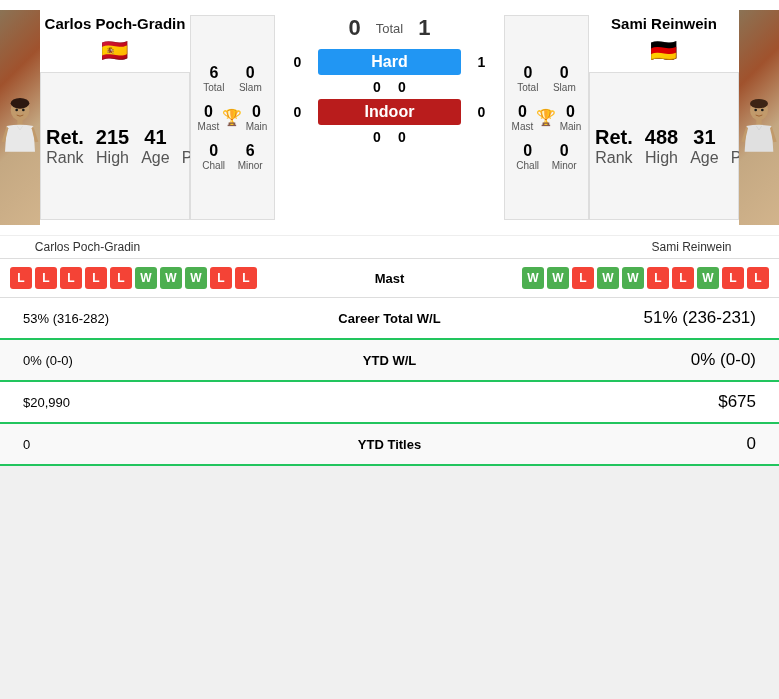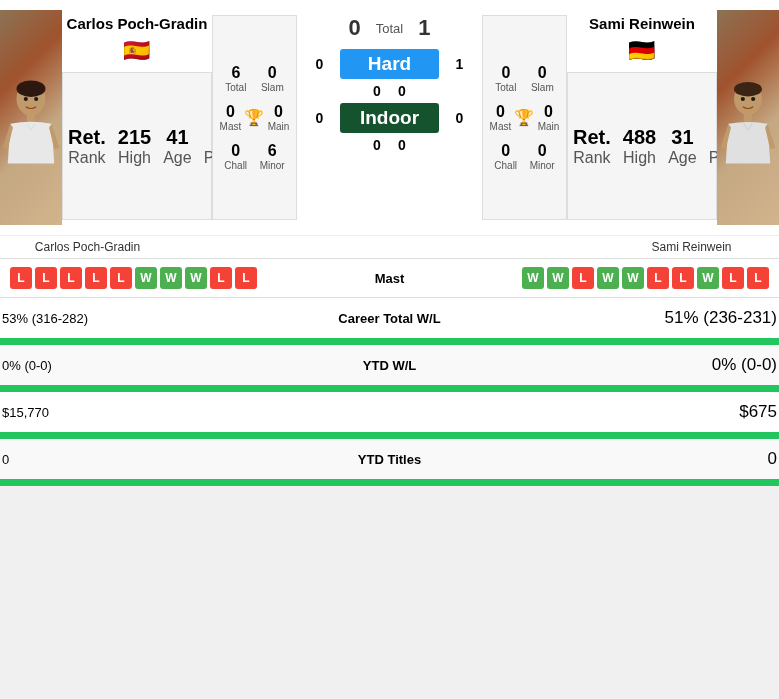--- a/index.html
+++ b/index.html
@@ -24,41 +24,41 @@
     .trophy { color: #c8a400; font-size: 16px; }
 
     
     .center-section { flex: 1; display: flex; flex-direction: column; align-items: center; justify-content: flex-start; padding: 5px 10px; }
     .center-top { display: flex; align-items: center; justify-content: center; width: 100%; margin-bottom: 8px; }
     .center-score { font-size: 22px; font-weight: bold; color: #333; margin: 0 15px; }
     .center-label { font-size: 13px; color: #555; }
 
     .surface-row { display: flex; align-items: center; justify-content: center; width: 100%; margin-bottom: 4px; }
     .surface-score { font-size: 14px; font-weight: bold; width: 25px; text-align: center; }
-    .surface-btn { width: 99px; color: #fff; font-weight: bold; font-size: 19px; text-align: center; padding: 4px 12px; border-radius: 3px; margin: 0 8px; }
+    .surface-btn { width: 143px; color: #fff; font-weight: bold; font-size: 16px; text-align: center; padding: 4px 12px; border-radius: 3px; margin: 0 8px; }
     .surface-hard { background: #2196F3; }
     .surface-clay { background: #FF9800; }
-    .surface-indoor { background: #14532d; }
+    .surface-indoor { background: #b91c1c; }
     .surface-grass { background: #4CAF50; }
 
     
     .right-player-info { display: flex; flex-direction: column; align-items: center; justify-content: flex-start; width: 150px; flex-shrink: 0; padding: 5px 0; }
 
     
     .form-section { background: #fff; border-top: 1px solid #ddd; padding: 8px 10px; display: flex; align-items: center; }
     .form-left { display: flex; gap: 3px; flex: 1; justify-content: flex-start; }
     .form-center { width: 130px; text-align: center; font-weight: bold; font-size: 13px; flex-shrink: 0; }
     .form-right { display: flex; gap: 3px; flex: 1; justify-content: flex-end; }
     .form-badge { width: 22px; height: 22px; border-radius: 3px; display: flex; align-items: center; justify-content: center; font-weight: bold; font-size: 12px; color: #fff; }
     .form-w { background: #4CAF50; }
     .form-l { background: #f44336; }
 
     
     .stats-table { width: 100%; border-top: 1px solid #ddd; }
-    .stats-row { display: flex; align-items: center; border-bottom: 7px solid #22c55e; padding: 10px 2px; }
+    .stats-row { display: flex; align-items: center; border-bottom: 2px solid #22c55e; padding: 10px 23px; }
     .stats-row:nth-child(even) { background: #f9f9f9; }
     .stats-left-val { flex: 1; text-align: left; font-size: 13px; }
     .stats-center-label { width: 200px; text-align: center; font-weight: bold; font-size: 13px; flex-shrink: 0; }
     .stats-right-val { flex: 1; text-align: right; font-size: 17px; }
 
     
     .photo-placeholder { width: 175px; height: 215px; overflow: hidden; position: relative; }
     .photo-left { background: linear-gradient(135deg, #8B7355 0%, #A0522D 30%, #C4A882 60%, #D2B48C 100%); display: flex; align-items: flex-end; justify-content: center; }
     .photo-right { background: linear-gradient(135deg, #8B7355 0%, #A0522D 30%, #C4A882 60%, #D2B48C 100%); display: flex; align-items: flex-end; justify-content: center; }
     
@@ -293,21 +293,21 @@
     <span class="stats-left-val">53% (316-282)</span>
     <span class="stats-center-label">Career Total W/L</span>
     <span class="stats-right-val">51% (236-231)</span>
   </div>
       <div class="stats-row">
     <span class="stats-left-val">0% (0-0)</span>
     <span class="stats-center-label">YTD W/L</span>
     <span class="stats-right-val">0% (0-0)</span>
   </div>
       <div class="stats-row">
-    <span class="stats-left-val">$15,770</span>
+    <span class="stats-left-val">$20,990</span>
     <span class="stats-right-val">$675</span>
   </div>
       <div class="stats-row">
     <span class="stats-left-val">0</span>
     <span class="stats-center-label">YTD Titles</span>
     <span class="stats-right-val">0</span>
   </div>
     </div>
 </div>
 

